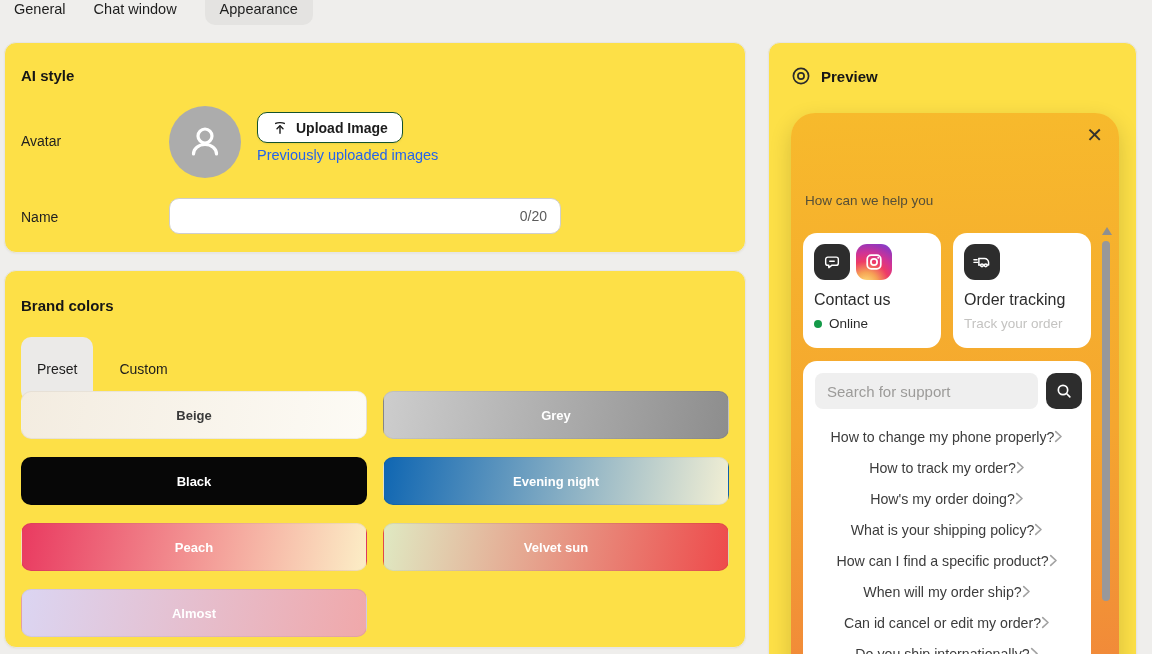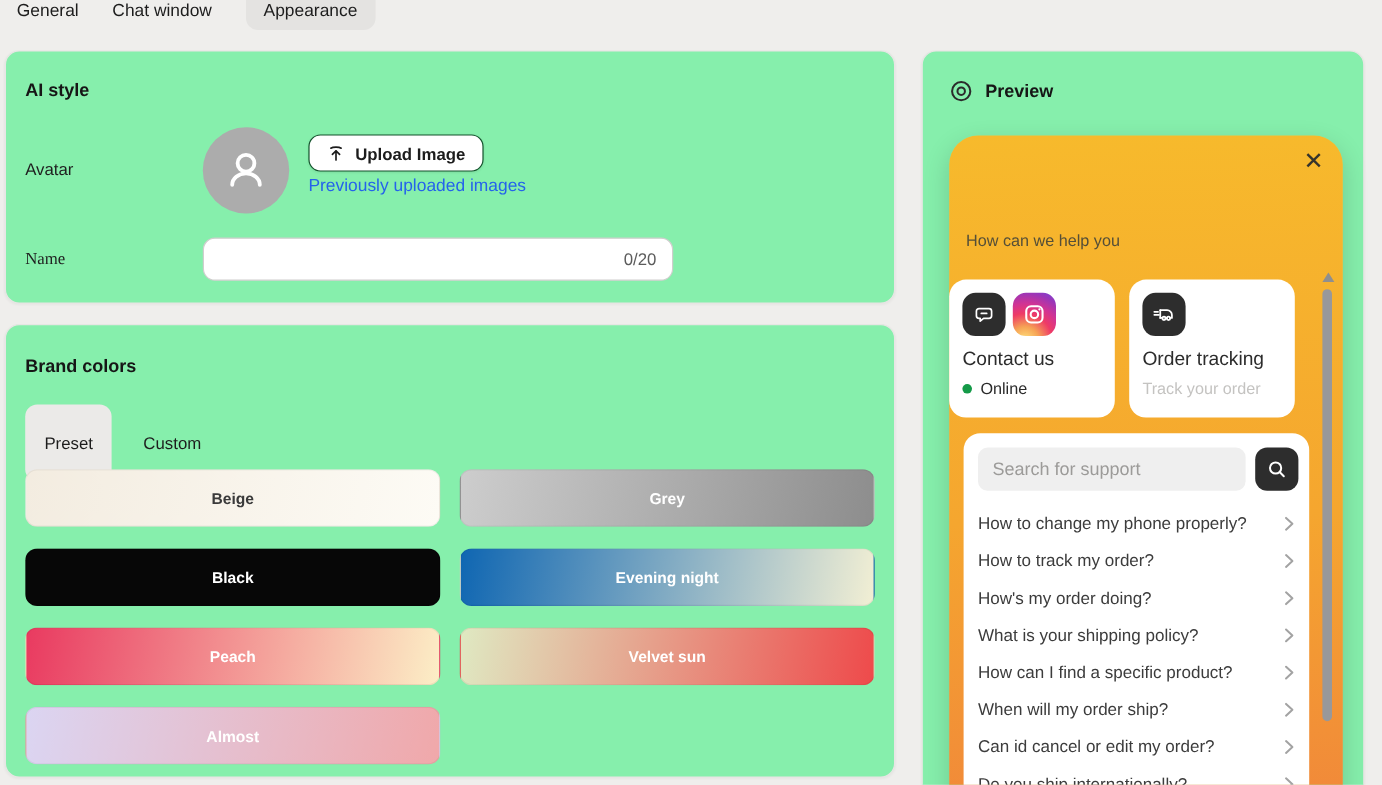--- a/index.html
+++ b/index.html
@@ -12,40 +12,40 @@
   }
   .page { position:relative; width:1152px; height:654px; overflow:hidden; }
 
   
   .tabs { position:absolute; left:14px; top:-9px; display:flex; align-items:center; gap:28px; }
   .tab { font-size:14.5px; color:#1d1d1d; padding:10px 0 8px; background:none; border:none; cursor:pointer;
          font-family:inherit; white-space:nowrap; }
   .tab.active { background:#e4e3e1; border-radius:10px; padding:10px 15px 8px; }
 
   
-  .card { position:absolute; background:#86efac; border:1px solid #e7e6e4; border-radius:12px;
+  .card { position:absolute; background:#fde047; border:1px solid #e7e6e4; border-radius:12px;
           box-shadow:0 1px 2px rgba(0,0,0,.04); }
   .card-ai     { left:4px;  top:42px;  width:742px; height:211px; }
   .card-colors { left:4px;  top:270px; width:742px; height:378px; }
   .card-preview{ left:768px; top:42px; width:369px; height:640px; }
 
   .section-title { position:absolute; font-size:15px; font-weight:700; color:#161616; }
 
   
   .ai-title { left:16px; top:24px; }
   .field-label { position:absolute; left:16px; font-size:14px; color:#1f1f1f; }
   .avatar-label { top:90px; }
   .avatar-circle { position:absolute; left:164px; top:63px; width:72px; height:72px; border-radius:50%;
                    background:#acacac; display:flex; align-items:center; justify-content:center; overflow:hidden; }
   .upload-btn { position:absolute; left:252px; top:69px; height:31px; display:inline-flex; align-items:center; gap:8px;
                 padding:0 14px; background:#fff; border:1px solid #14532d; border-radius:10px;
                 box-shadow:0 1px 2px rgba(0,0,0,.07); font-size:14px; font-weight:600; color:#1c1c1c;
                 cursor:pointer; font-family:inherit; }
   .uploaded-link { position:absolute; left:252px; top:104px; font-size:14.5px; color:#2563eb; text-decoration:none; cursor:pointer; }
-  .name-label { top:166px;font-family:Liberation Serif, serif; }
+  .name-label { top:166px; }
   .name-wrap { position:absolute; left:164px; top:155px; width:392px; height:36px; }
   .name-input { width:100%; height:100%; border:1px solid #cfcecd; border-radius:10px; background:#fff;
                 padding:0 56px 0 12px; font-size:14px; font-family:inherit; color:#1f1f1f; }
   .name-counter { position:absolute; right:14px; top:50%; transform:translateY(-50%); font-size:14px; color:#5c5c5c; }
 
   
   .bc-title { left:16px; top:26px; }
   .mode-tabs { position:absolute; left:16px; top:66px; display:flex; align-items:center; gap:24px; }
   .mode-tab { font-size:14px; color:#1d1d1d; background:none; border:none; padding:7px 2px; cursor:pointer; font-family:inherit; }
   .mode-tab.active { background:#ebeae8; border-radius:10px; padding:24px 16px; }
@@ -61,42 +61,42 @@
 
   .widget { position:absolute; left:22px; top:70px; width:328px; height:612px; border-radius:24px;
             background:linear-gradient(178deg,#f7ba2c 0%,#f5a62f 52%,#f0823c 100%);
             box-shadow:0 8px 22px rgba(0,0,0,.16); }
   .widget-heading { position:absolute; left:13px; top:20px; width:250px; font-size:23px; line-height:28px;
                     font-weight:700; color:#3b392f; }
   .widget-sub { position:absolute; left:14px; top:80px; font-size:13.5px; color:#554f38; }
   .widget-close { position:absolute; right:16px; top:12px; background:none; border:none; font-size:20px;
                   color:#35332c; cursor:pointer; line-height:1; font-family:inherit; }
 
-  .cards-row { position:absolute; left:0; top:120px; display:flex; gap:12px; }
+  .cards-row { position:absolute; left:12px; top:120px; display:flex; gap:12px; }
   .mini-card { width:138px; height:115px; background:#fff; border-radius:14px; padding:11px; cursor:pointer; }
   .icon-row { display:flex; gap:6px; }
   .icon-sq { width:36px; height:36px; border-radius:11px; background:#2d2d2d; display:flex; align-items:center; justify-content:center; }
   .icon-ig { width:36px; height:36px; border-radius:11px; display:flex; align-items:center; justify-content:center;
              background:radial-gradient(circle at 28% 112%, #fdd776 6%, #f6a355 25%, #ee3b66 48%, #d23393 65%, #9b36b7 84%, #5b4ff0 110%); }
   .mini-title { margin-top:11px; font-size:16px; font-weight:500; color:#2c2c2c; }
   .status-row { margin-top:7px; display:flex; align-items:center; gap:7px; }
   .dot { width:8px; height:8px; border-radius:50%; background:#149a48; }
   .status-text { font-size:13.5px; color:#2a2a2a; }
   .mini-sub { margin-top:7px; font-size:13.5px; color:#c4c3c1; }
 
   .support-card { position:absolute; left:12px; top:248px; width:288px; height:420px; background:#fff;
                   border-radius:14px; padding:12px; }
   .search-row { display:flex; gap:8px; }
   .search-input { flex:1; height:36px; background:#efefef; border:none; border-radius:8px; padding:0 12px;
                   font-size:15px; font-family:inherit; color:#333; }
   .search-input::placeholder { color:#9c9b99; }
   .search-btn { width:36px; height:36px; border-radius:10px; background:#2d2d2d; border:none; display:flex;
                 align-items:center; justify-content:center; cursor:pointer; flex:0 0 36px; }
   .faq { margin-top:12px; }
-  .faq-row { height:31px; display:flex; align-items:center; justify-content:space-between; cursor:pointer; }
+  .faq-row { height:31px; display:flex; align-items:center; justify-content:center; cursor:pointer; }
   .faq-text { font-size:14.2px; color:#3c3c3c; }
 
   .scroll-up { position:absolute; left:311px; top:114px; width:0; height:0;
                border-left:5px solid transparent; border-right:5px solid transparent; border-bottom:8px solid #8f8f8f; }
   .scroll-thumb { position:absolute; left:311px; top:128px; width:8px; height:360px; border-radius:4px; background:#98989a; cursor:pointer; }
 </style>
 </head>
 <body>
 
 <div class="page">

